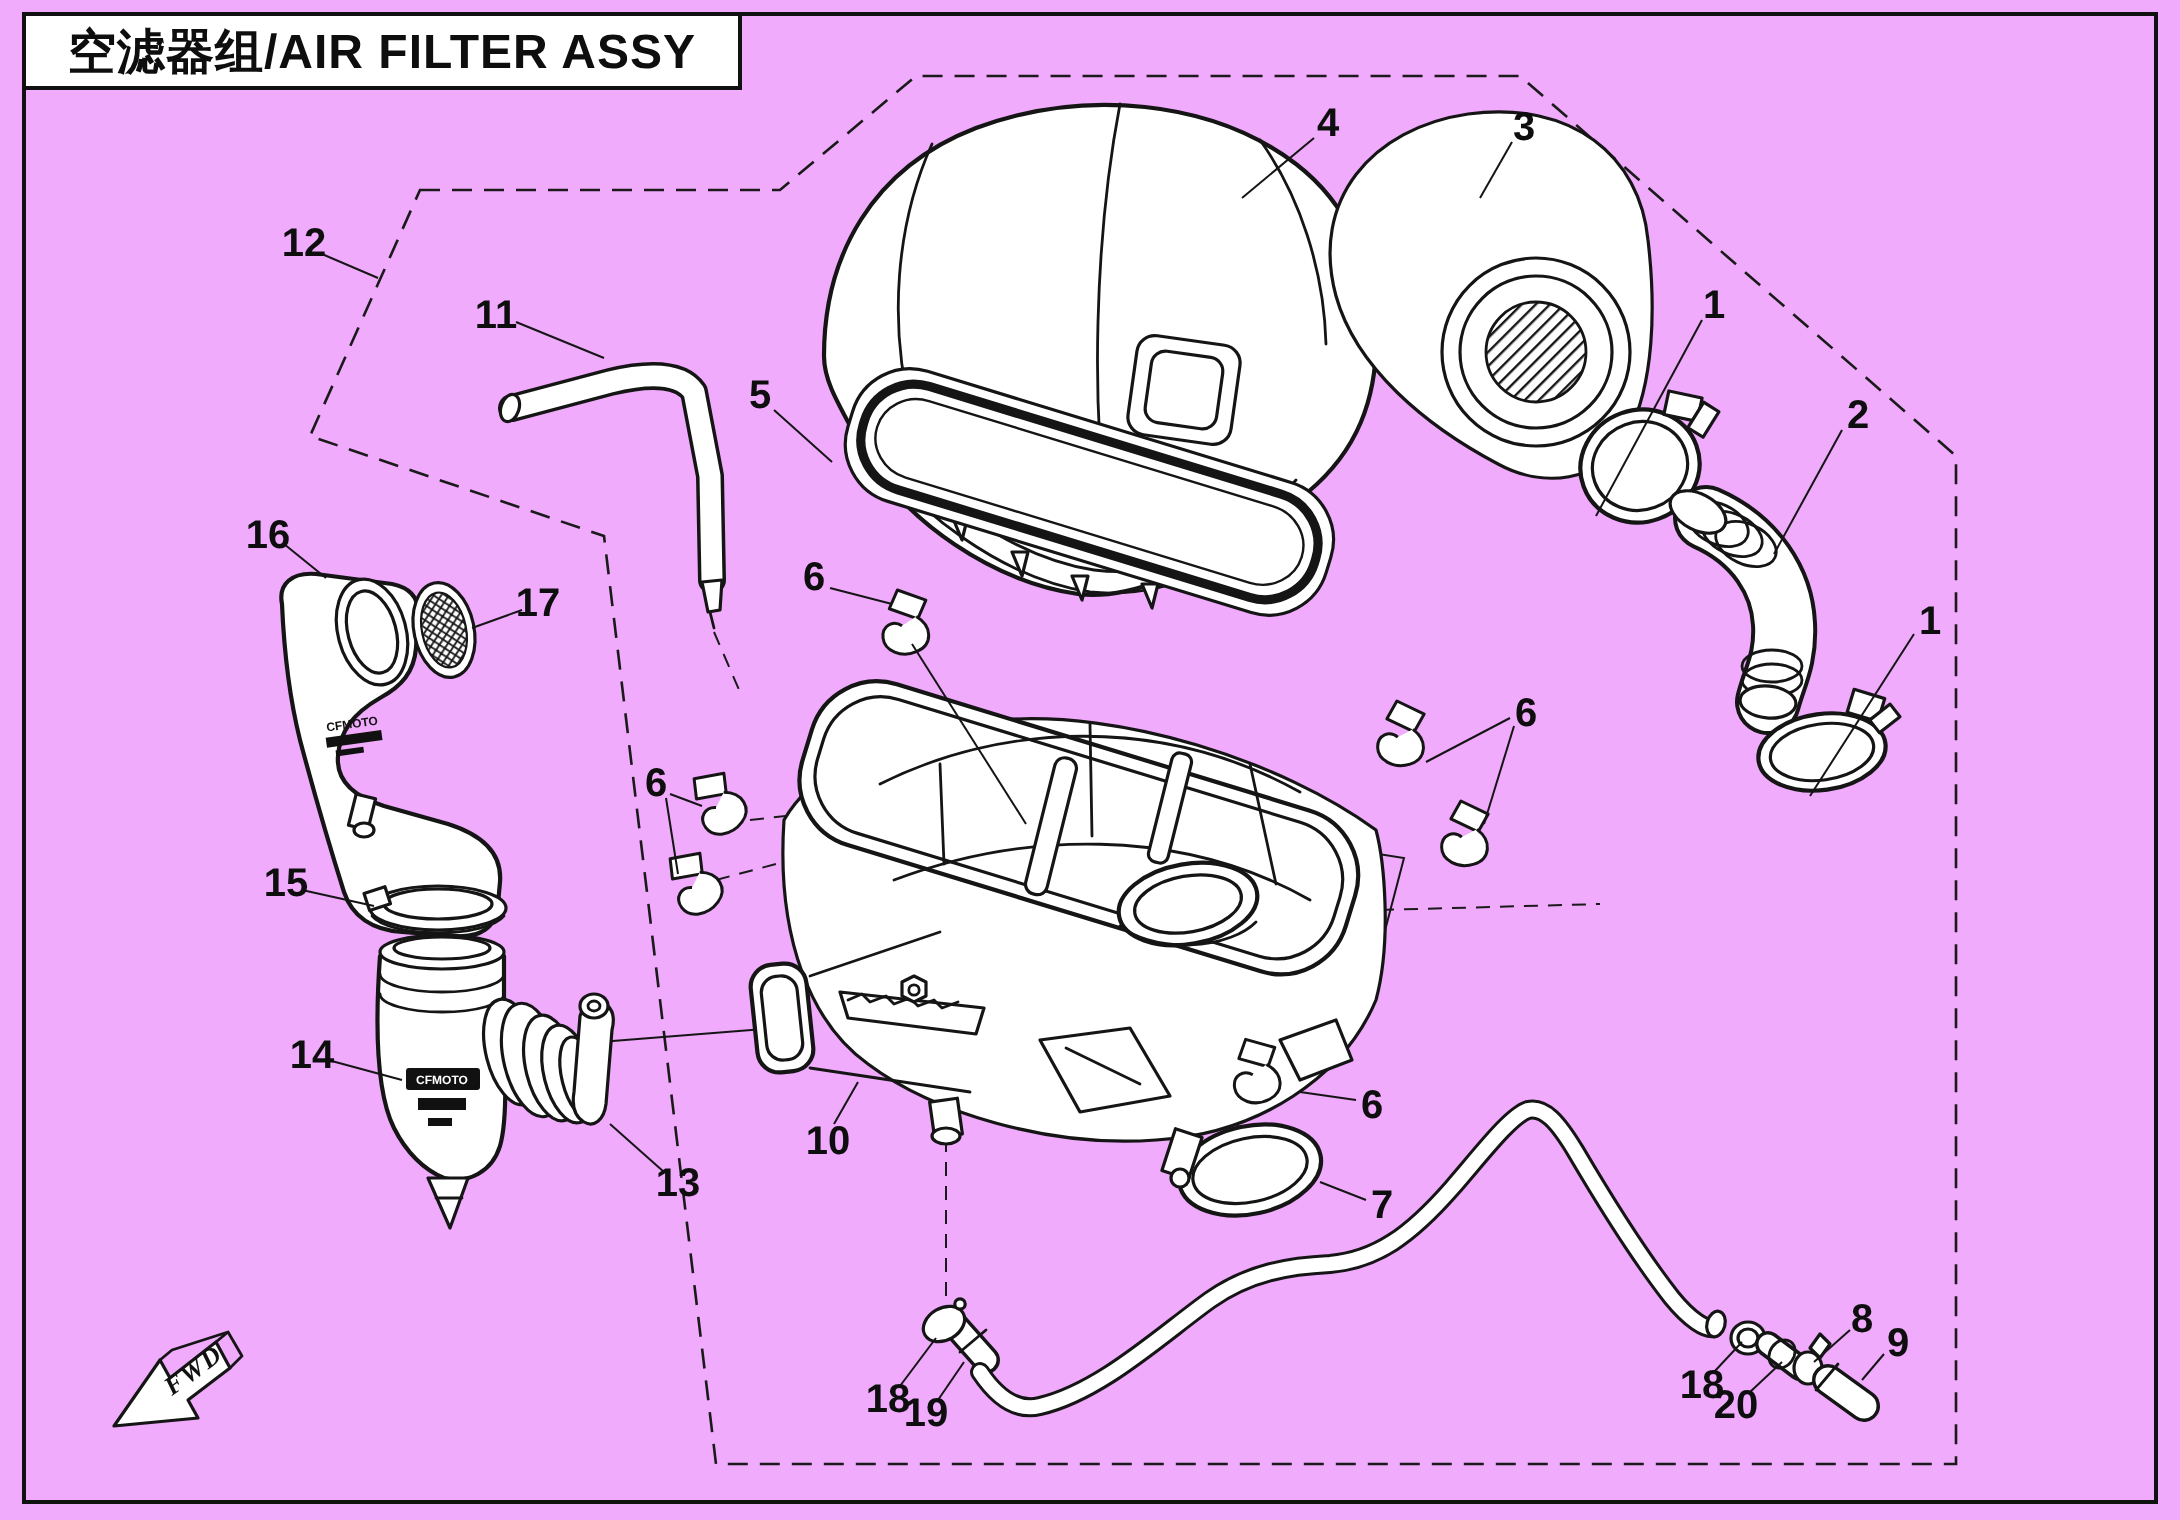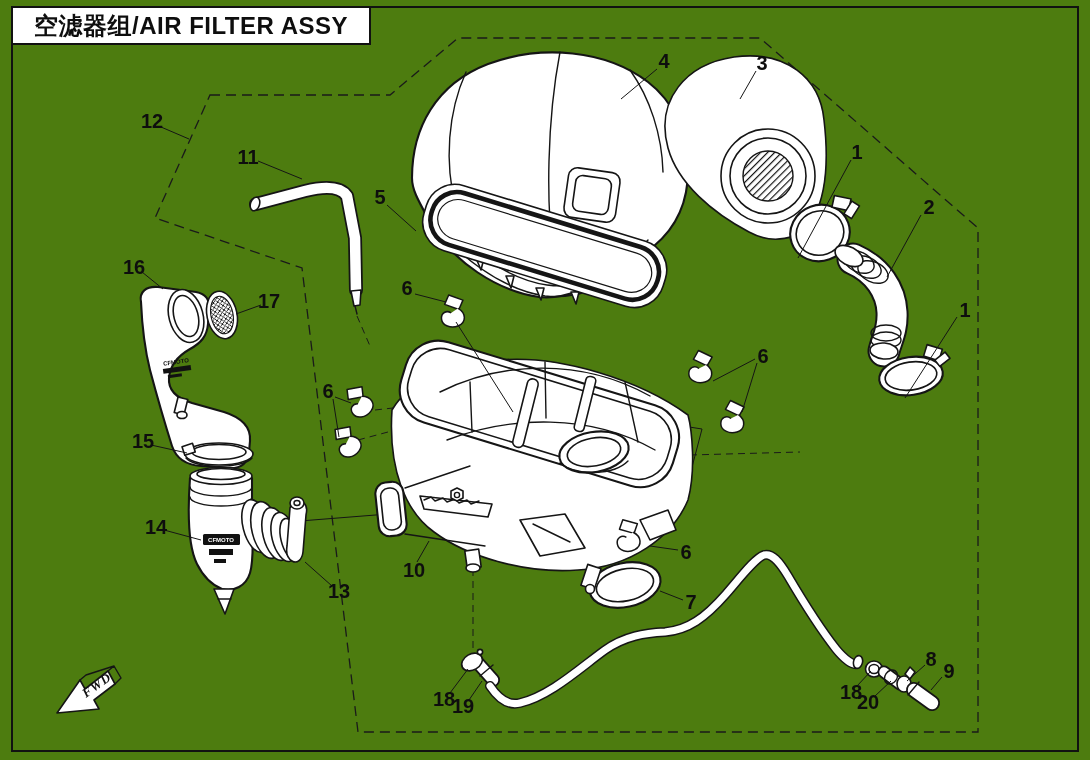--- a/index.html
+++ b/index.html
@@ -1,16 +1,16 @@
 <!DOCTYPE html>
 <html><head>
 <meta charset="utf-8">
 <style>
   html,body{margin:0;padding:0;background:#e8e8e8;}
-  .page{position:relative;width:1090px;height:760px;background:#4d7c0f;overflow:hidden;
+  .page{position:relative;width:1090px;height:760px;background:#f0abfc;overflow:hidden;
         font-family:"Liberation Sans", sans-serif;}
   svg{position:absolute;left:0;top:0;}
   .ln{fill:none;stroke:#151515;stroke-width:1.4;stroke-linecap:round;stroke-linejoin:round;}
   .fw{fill:#ffffff;stroke:#151515;stroke-width:1.6;stroke-linejoin:round;}
   .fw2{fill:#ffffff;stroke:#151515;stroke-width:2.1;stroke-linejoin:round;}
   .bead{fill:none;stroke:#151515;stroke-width:4.6;}
   .dash{fill:none;stroke:#1a1a1a;stroke-width:1.3;stroke-dasharray:10 6;}
   .axis{fill:none;stroke:#1a1a1a;stroke-width:1;stroke-dasharray:7 5;}
   .ldr{fill:none;stroke:#151515;stroke-width:1;}
   .num{font:bold 20px "Liberation Sans", sans-serif;fill:#0e0e0e;}

